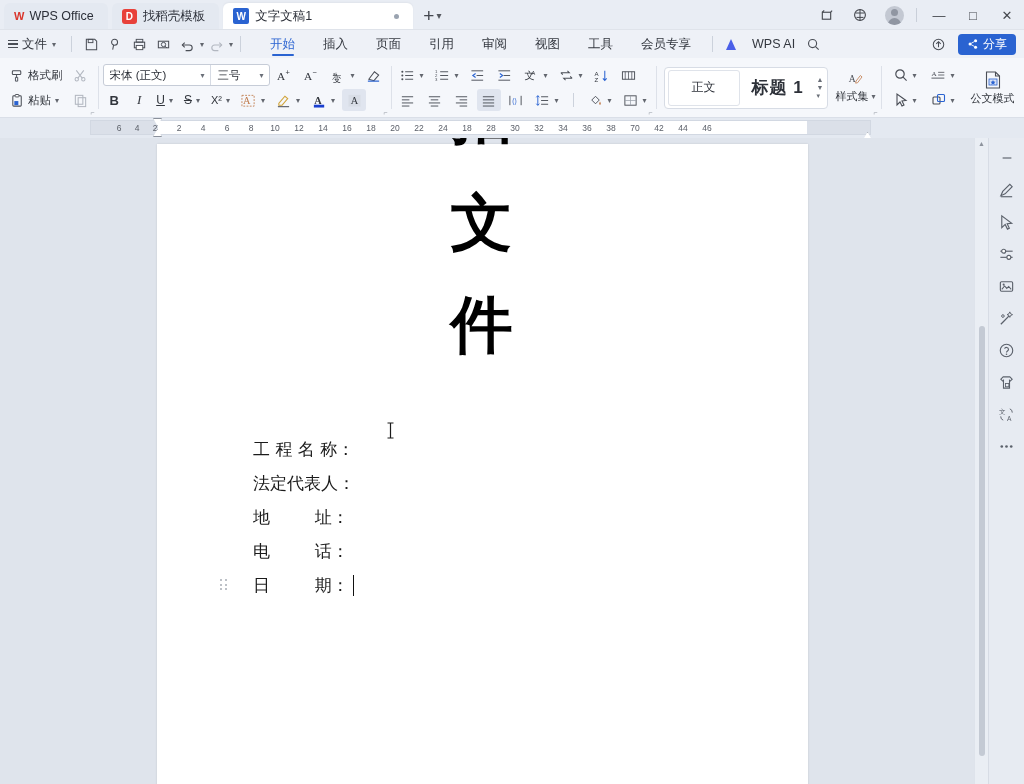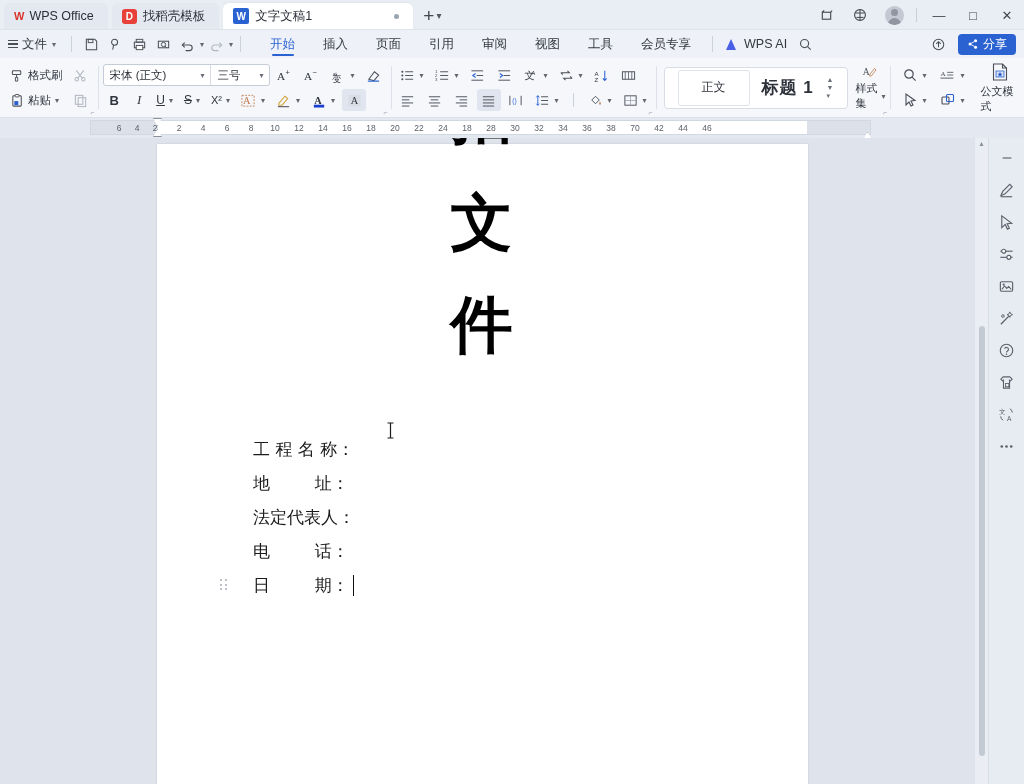--- a/index.html
+++ b/index.html
@@ -84,21 +84,21 @@
   .ribtabs { display: flex; align-items: center; gap: 0; margin-left: 8px; }
   .ribtab {
     padding: 0 14px; height: 26px; display: flex; align-items: center;
     font-size: 12.5px; color: #33373f; position: relative;
   }
   .ribtab.sel { color: #2a63d1; }
   .ribtab.sel::after {
     content: ''; position: absolute; left: 50%; transform: translateX(-50%);
     bottom: 1px; width: 22px; height: 2px; background: #2a63d1; border-radius: 1px;
   }
-  .ai-grp { display: flex; align-items: center; gap: 8px; margin-left: 6px; font-size: 12.5px; color: #33373f; }
+  .ai-grp { display: flex; align-items: center; gap: 16px; margin-left: 6px; font-size: 12.5px; color: #33373f; }
   .ai-tri {
     width: 0; height: 0; border-left: 5px solid transparent; border-right: 5px solid transparent;
     border-bottom: 11px solid #4a5fe8;
   }
   .menubar .right {
     position: absolute; right: 8px; top: 0; height: 28px;
     display: flex; align-items: center; gap: 8px;
   }
   .share-btn {
     background: #2a63d1; color: #fff; font-size: 12px; border-radius: 4px;
@@ -130,21 +130,21 @@
   }
   .fname {
     width: 92px; font-size: 11.5px; color: #2d3139; padding-left: 6px;
     display: flex; align-items: center; height: 100%;
   }
   .fsep { width: 1px; height: 100%; background: #d6dbe4; }
   .fsize { width: 44px; font-size: 11.5px; color: #2d3139; padding-left: 7px; display: flex; align-items: center; height: 100%; }
   .dd { width: 14px; display: flex; align-items: center; justify-content: center; font-size: 8px; color: #6a6f78; }
   .stylepane {
     display: flex; align-items: center; gap: 2px; border: 1px solid #d7dce5;
-    border-radius: 4px; background: #fff; height: 42px; padding: 0 13px;
+    border-radius: 4px; background: #fff; height: 42px; padding: 0 3px;
   }
   .stylecard {
     width: 72px; height: 36px; display: flex; align-items: center; justify-content: center;
     font-size: 12px; color: #2d3139; border: 1px solid #dfe3ea; border-radius: 3px; background:#fff;
   }
   .stylecard.h1 {
     font-size: 17px; font-weight: bold; border-color: transparent; letter-spacing: 1px;
   }
   .spin { display: flex; flex-direction: column; gap: 1px; color: #6a6f78; font-size: 7px; line-height: 1; padding-left:1px;}
   .vstack { display: flex; flex-direction: column; align-items: center; justify-content: center; gap: 1px; }
@@ -845,24 +845,24 @@
       <span>招</span>
     </div>
     <div class="titlechar tc1">文</div>
     <div class="titlechar tc2">件</div>
 
     <div class="formlist">
       <div class="formrow">
         <span class="flabel">工 程 名 称：</span>
       </div>
       <div class="formrow">
+        <span class="flabel">法定代表人：</span>
+      </div>
+      <div class="formrow">
         <span class="flabel">地　　  址：</span>
-      </div>
-      <div class="formrow">
-        <span class="flabel">法定代表人：</span>
       </div>
       <div class="formrow">
         <span class="flabel">电　　  话：</span>
       </div>
       <div class="formrow">
         <span class="draghandle">
           <i></i>
             <i></i>
             <i></i>
             <i></i>

